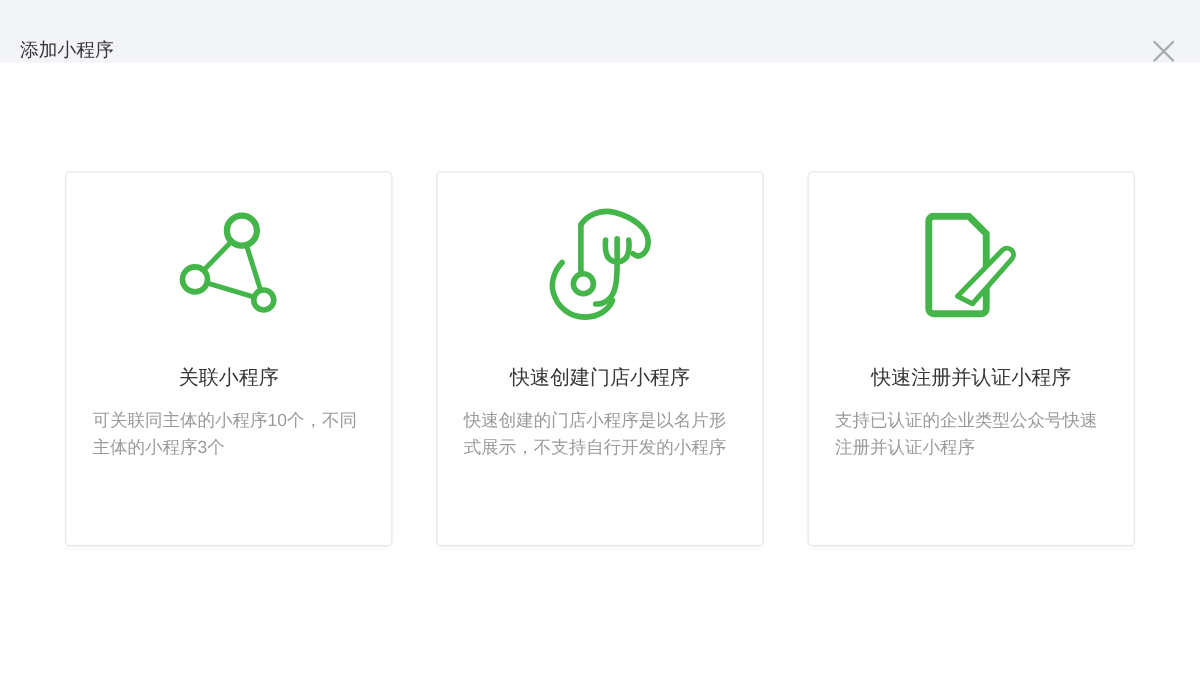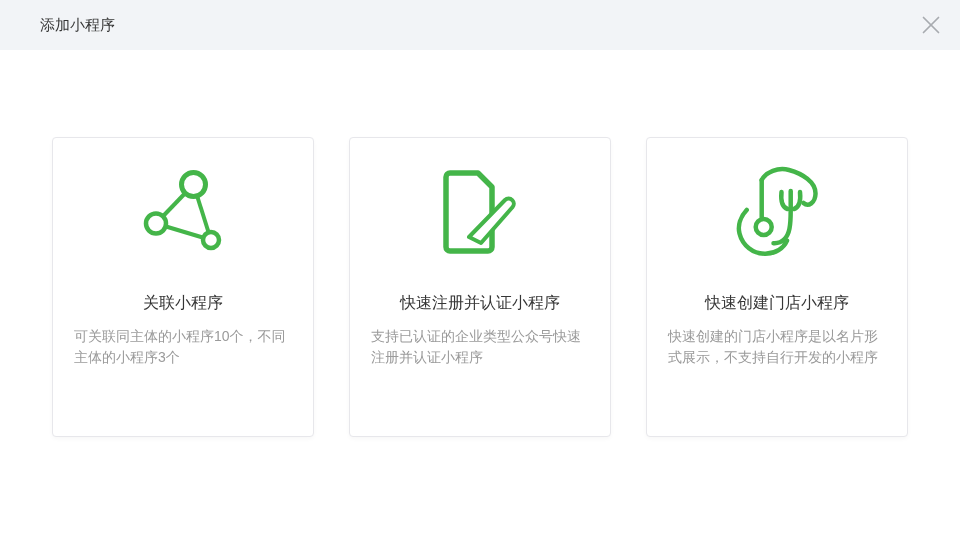--- a/index.html
+++ b/index.html
@@ -10,23 +10,23 @@
     font-family: "Liberation Sans", "DejaVu Sans", sans-serif;
     overflow: hidden;
   }
   .dialog { width: 960px; height: 548px; background: #fff; }
 
   
   .dlg-header {
     height: 50px;
     background: #f2f4f7;
     display: flex;
-    align-items: center;
+    align-items: flex-end;
     justify-content: space-between;
-    padding: 0 20px 0 40px;
+    padding: 0 20px 0 16px;
     box-sizing: border-box;
   }
   .dlg-title {
     font-size: 15px;
     color: #353535;
   }
   .close-btn {
     width: 18px; height: 18px;
     display: inline-flex;
     align-items: center; justify-content: center;
@@ -99,45 +99,45 @@
         </svg>
       </div>
       <div class="card-title">关联小程序</div>
       <div class="card-desc">
         <div>可关联同主体的小程序10个，不同主体的小程序3个</div>
       </div>
     </div>
 
     <div class="card">
       <div class="icon-box">
-        <svg width="75" height="85" viewBox="0 0 75 85" fill="none">
-          <path d="M11,3 h24 l14,14 v60 a4,4 0 0 1 -4,4 H7 a4,4 0 0 1 -4,-4 V7 a4,4 0 0 1 4,-4 z" fill="#ffffff" stroke="#44b549" stroke-width="5.5" stroke-linejoin="round"></path>
-          <path d="M26,67 L62,30 a5.2,5.2 0 0 1 7.4,7.3 L38,73 Z" fill="#ffffff" stroke="#44b549" stroke-width="4" stroke-linejoin="round"></path>
-        </svg>
-      </div>
-      <div class="card-title">快速注册并认证小程序</div>
-      <div class="card-desc">
-        <div>支持已认证的企业类型公众号快速注册并认证小程序</div>
-        <div></div>
-      </div>
-    </div>
-
-    <div class="card">
-      <div class="icon-box">
         <svg width="85" height="92" viewBox="0 0 85 92" fill="none" stroke="#44b549" stroke-width="4.5" stroke-linecap="round">
           <path d="M26.7,14 C31,6 43,1 54,4 C67,7.5 81,16 80.5,28 C80.2,36.5 73.5,41.5 68.5,37"></path>
           <line x1="26.7" y1="14" x2="26.7" y2="51"></line>
           <circle cx="28.7" cy="61" r="8" fill="#ffffff"></circle>
           <path d="M46.5,26 C45.5,36 48,41.5 52.5,43"></path>
           <path d="M65,26 C66,36 63.5,41.5 59,43"></path>
           <path d="M55.7,25 V44 C55.7,60 54.5,68 49.5,73 C46.5,76 42.5,77.5 38.5,77.2"></path>
           <path d="M11.7,44 C5.5,50.5 2.5,59.5 4.5,67.5 C7.5,79.5 18,88 30.5,87.7 C40.5,87.4 48.5,82.5 52,74.5"></path>
         </svg>
       </div>
       <div class="card-title">快速创建门店小程序</div>
       <div class="card-desc">
         <div>快速创建的门店小程序是以名片形式展示，不支持自行开发的小程序</div>
         <div></div>
       </div>
     </div>
 
+    <div class="card">
+      <div class="icon-box">
+        <svg width="75" height="85" viewBox="0 0 75 85" fill="none">
+          <path d="M11,3 h24 l14,14 v60 a4,4 0 0 1 -4,4 H7 a4,4 0 0 1 -4,-4 V7 a4,4 0 0 1 4,-4 z" fill="#ffffff" stroke="#44b549" stroke-width="5.5" stroke-linejoin="round"></path>
+          <path d="M26,67 L62,30 a5.2,5.2 0 0 1 7.4,7.3 L38,73 Z" fill="#ffffff" stroke="#44b549" stroke-width="4" stroke-linejoin="round"></path>
+        </svg>
+      </div>
+      <div class="card-title">快速注册并认证小程序</div>
+      <div class="card-desc">
+        <div>支持已认证的企业类型公众号快速注册并认证小程序</div>
+        <div></div>
+      </div>
+    </div>
+
   </div>
 </div>
 
 </body></html>

